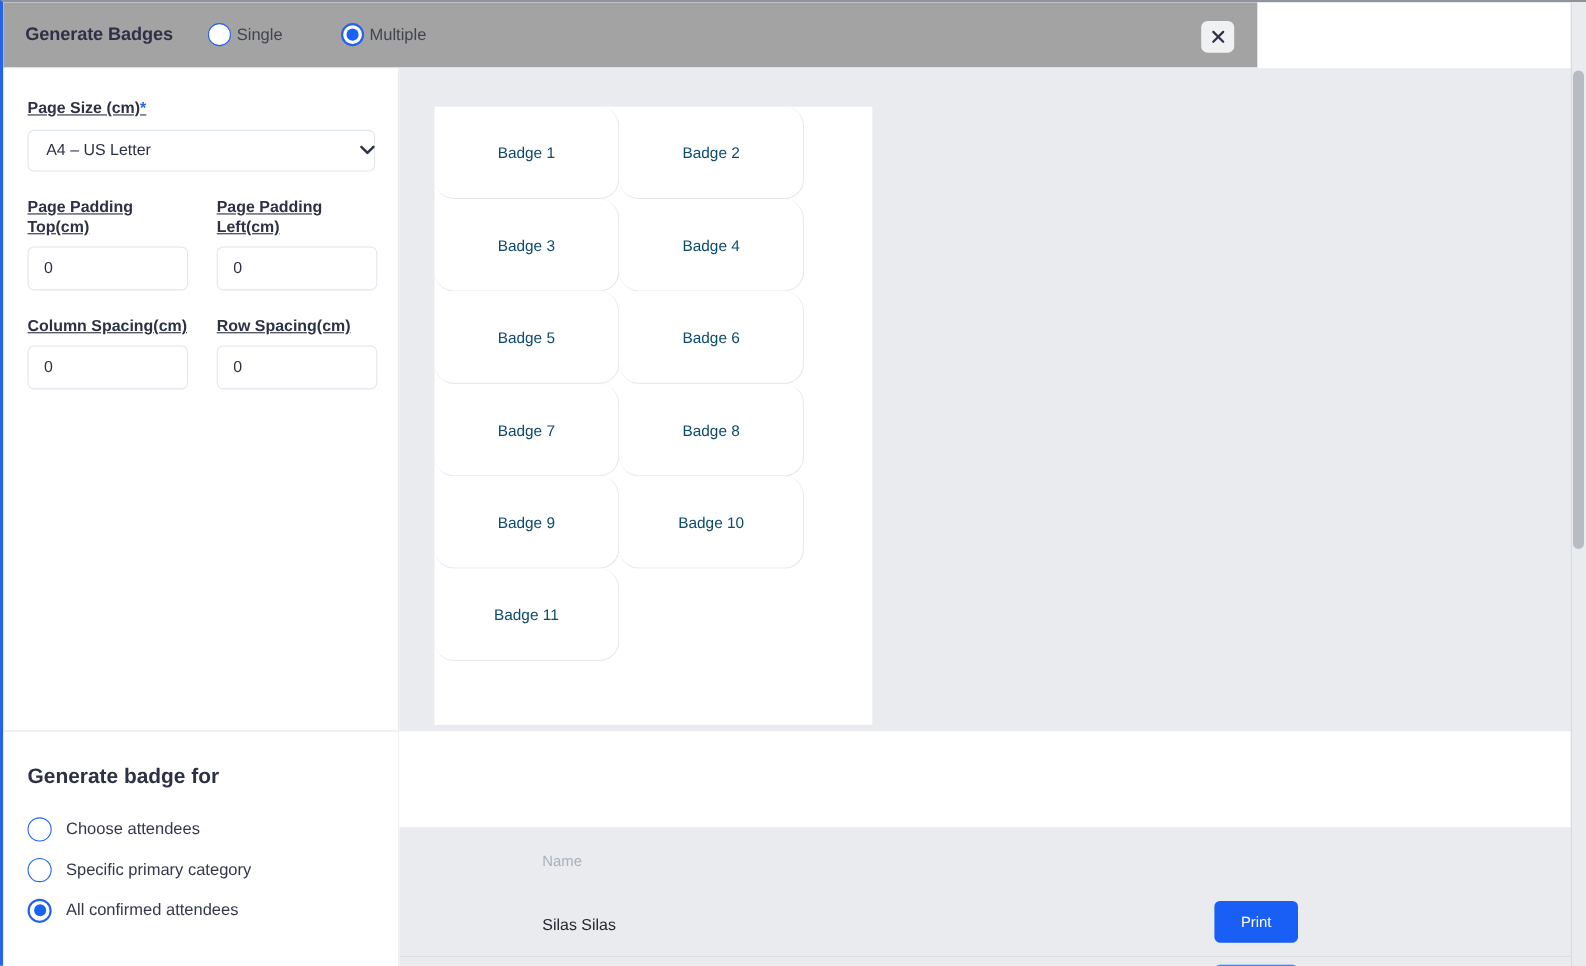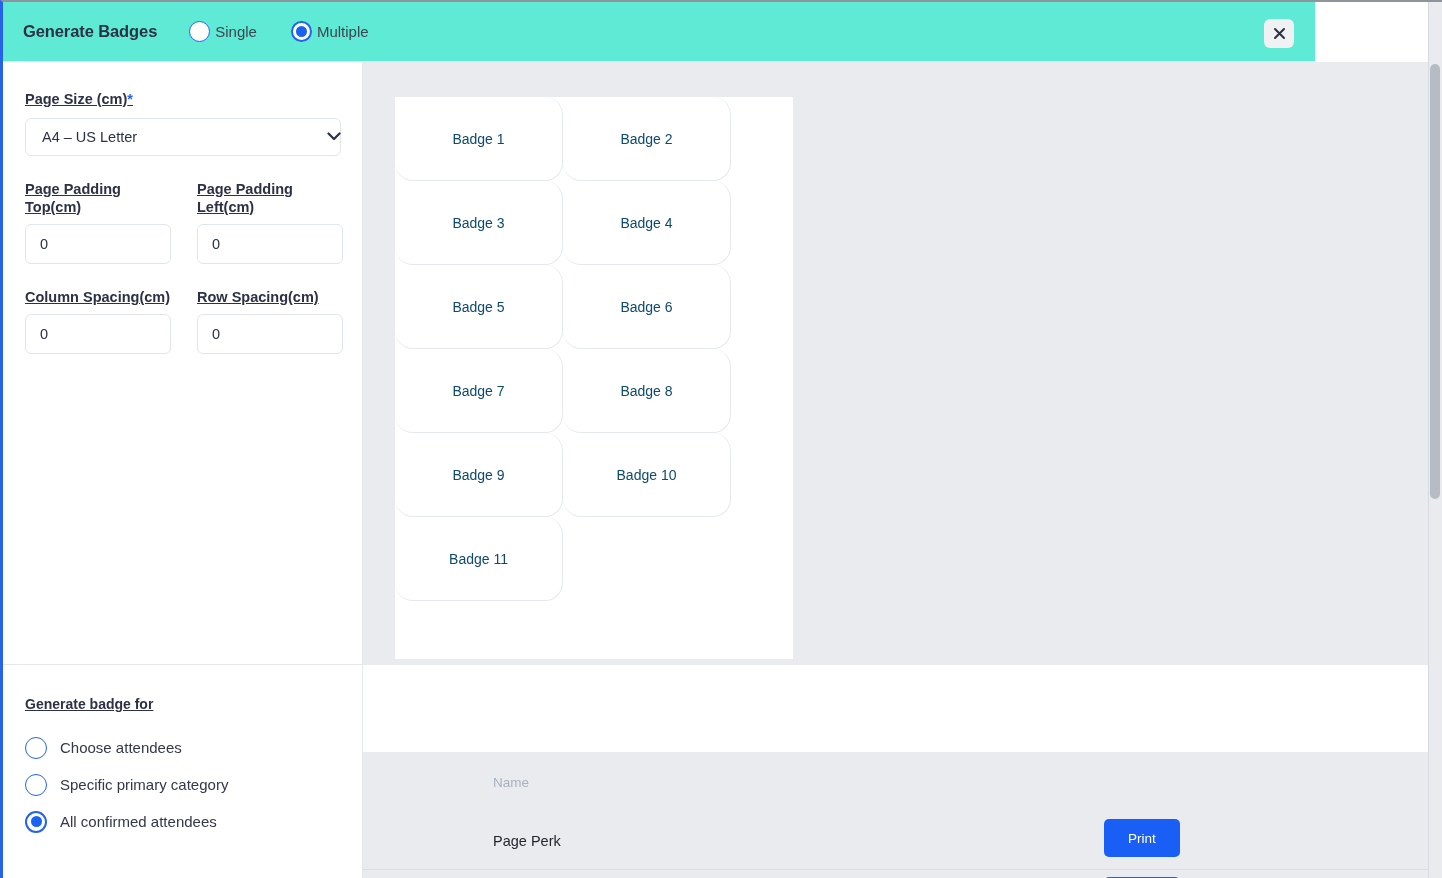--- a/index.html
+++ b/index.html
@@ -19,42 +19,42 @@
     background: #ffffff;
     border-left: 3px solid #2563eb;
     border-top: 2px solid #8f949c;
     overflow: hidden;
   }
 
   
   #header {
     position: absolute;
     left: 0; top: 0;
-    width: 1312px; height: 60px;
-    background: #5eead4;
+    width: 1140px; height: 60px;
+    background: #a3a3a3;
     border-bottom: 1px solid #e4e7ec;
     display: flex;
     align-items: center;
     text-align: right;
   }
   #header-title {
     margin-left: 20px;
     font-size: 16.5px;
     font-weight: bold;
     color: #2c3145;
     letter-spacing: -0.1px;
   }
   .radio-row {
     display: flex;
     align-items: center;
     margin-left: 32px;
     gap: 5px;
     cursor: pointer;
   }
-  .radio-row.second { margin-left: 34px; }
+  .radio-row.second { margin-left: 53px; }
   .radio {
     width: 21px; height: 21px;
     border-radius: 50%;
     border: 1.6px solid #2563eb;
     background: #ffffff;
     display: flex; align-items: center; justify-content: center;
     flex: none;
   }
   .radio.checked { border-width: 2px; }
   .radio.checked::after {
@@ -155,25 +155,24 @@
 
   
   #sidebar-target {
     position: absolute;
     left: 0; top: 604px;
     width: 359px; height: 214px;
     background: #ffffff;
     padding: 30px 22px 0 22px;
   }
   #generate-for-title {
-    font-size: 14px;
+    font-size: 19px;
     font-weight: bold;
     color: #2c3145;
     margin-bottom: 17px;
-    text-decoration: underline;
   }
   .opt-row {
     display: flex;
     align-items: center;
     gap: 13px;
     height: 37px;
     cursor: pointer;
   }
   .opt-row .radio { width: 22px; height: 22px; }
   .opt-label {
@@ -420,21 +419,21 @@
       </div>
 
       <div id="preview-spacer"></div>
 
       <div id="attendee-table">
         <div class="t-head">
           <div class="th">Name</div>
         </div>
         <div id="attendee-rows">
             <div class="t-row">
-              <div class="td-name">Page Perk</div>
+              <div class="td-name">Silas Silas</div>
               <button class="print-btn">Print</button>
             </div>
             <div class="t-row">
               <div class="td-name"></div>
               <button class="print-btn">Print</button>
             </div>
           </div>
       </div>
     </div>
   </div>

